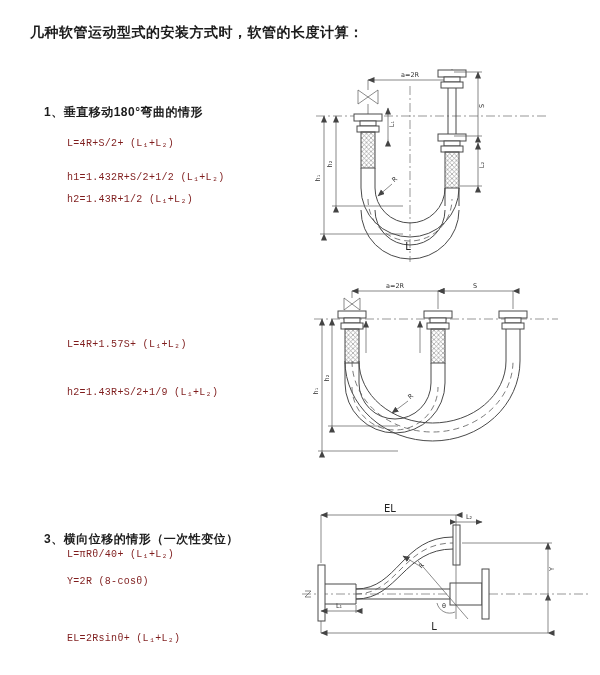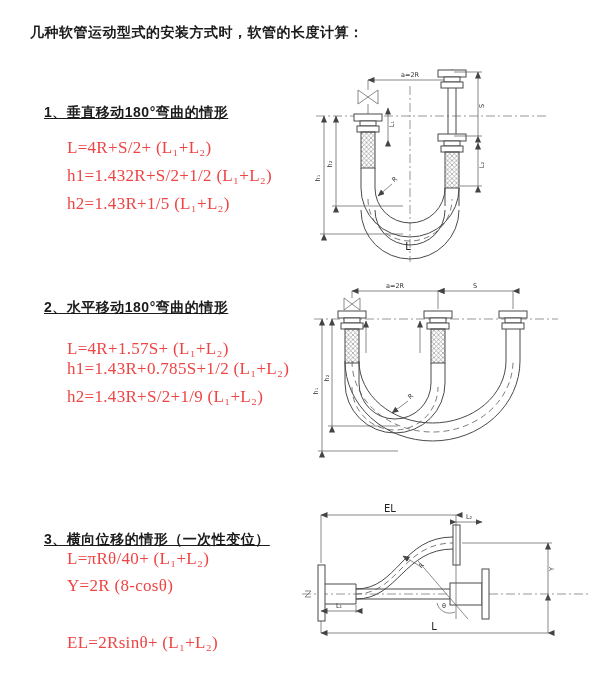--- a/index.html
+++ b/index.html
@@ -1,43 +1,43 @@
 <!DOCTYPE html>
 <html><head>
 <meta charset="utf-8">
 <style>
   html,body{margin:0;padding:0;background:#ffffff;}
   .page{position:relative;width:600px;height:675px;background:#ffffff;overflow:hidden;
         font-family:"Liberation Sans","DejaVu Sans",sans-serif;color:#1c1c1c;text-align:right;}
   .title{position:absolute;left:30px;top:24px;font-size:14px;font-weight:bold;letter-spacing:.5px;}
-  .heading{position:absolute;left:44px;font-size:14px;font-weight:bold;letter-spacing:.5px;text-decoration:underline;}
-  .formula{position:absolute;left:67px;font-size:17px;font-family:Liberation Serif, serif;
-           letter-spacing:.3px;color:#ef4444;}
+  .heading{position:absolute;left:44px;font-size:12px;font-weight:bold;letter-spacing:.5px;}
+  .formula{position:absolute;left:67px;font-size:10px;font-family:Liberation Mono, monospace;
+           letter-spacing:.3px;color:#7f1d1d;}
   svg{position:absolute;overflow:visible;}
   .wall{fill:none;stroke:#4a4a4a;stroke-width:1;}
   .thin{fill:none;stroke:#5a5a5a;stroke-width:.7;}
   .dline{fill:none;stroke:#555;stroke-width:.7;}
   .cl{fill:none;stroke:#6a6a6a;stroke-width:.7;stroke-dasharray:9 3 2 3;}
   .dash{fill:none;stroke:#5a5a5a;stroke-width:.8;stroke-dasharray:6 4;}
   .fl{fill:#ffffff;stroke:#4a4a4a;stroke-width:1;}
   .braid{stroke:#4a4a4a;stroke-width:1;}
   .dtext{fill:#333;font-family:"DejaVu Sans",sans-serif;font-size:6.5px;}
   .btext{fill:#222;font-family:"DejaVu Sans",sans-serif;font-size:10px;}
 </style>
 </head>
 <body>
 
 <div class="page">
 
   <div class="title">几种软管运动型式的安装方式时，软管的长度计算：</div>
 
   <div class="heading" style="top:104px">1、垂直移动180°弯曲的情形</div>
   <div class="formula" style="top:138px">L=4R+S/2+ (L₁+L₂)</div>
-  <div class="formula" style="top:166px">h1=1.432R+S/2+1/2 (L₁+L₂)</div>
-  <div class="formula" style="top:194px">h2=1.43R+1/5 (L₁+L₂)</div>
+  <div class="formula" style="top:172px">h1=1.432R+S/2+1/2 (L₁+L₂)</div>
+  <div class="formula" style="top:194px">h2=1.43R+1/2 (L₁+L₂)</div>
 
   <svg style="left:308px;top:66px" width="272" height="200" viewBox="0 0 272 200">
     <defs>
       <marker id="arr" markerWidth="9" markerHeight="8" refX="6.5" refY="3" orient="auto" markerUnits="userSpaceOnUse">
         <path d="M0,0 L7,3 L0,6 Z" fill="#444"></path>
       </marker>
       <pattern id="braid" width="4.5" height="4.5" patternUnits="userSpaceOnUse">
         <path d="M0,4.5 L4.5,0 M0,0 L4.5,4.5" stroke="#8a8a8a" stroke-width="0.6"></path>
       </pattern>
     </defs>
@@ -123,23 +123,21 @@
       <text class="dtext" x="24" y="98" text-anchor="middle" transform="rotate(-90 24 98)">h₂</text>
     </g>
 
     <g>
       <line class="thin" x1="84" y1="118" x2="70" y2="130" marker-end="url(#arr)"></line>
       <text class="dtext" x="88" y="115" text-anchor="middle" font-size="7.5" transform="rotate(-40 88 115)">R</text>
     </g>
     <text class="btext" x="100" y="184" text-anchor="middle">L</text>
   </svg>
 
-  <div class="heading" style="top:299px">2、水平移动180°弯曲的情形</div>
   <div class="formula" style="top:339px">L=4R+1.57S+ (L₁+L₂)</div>
-  <div class="formula" style="top:359px">h1=1.43R+0.785S+1/2 (L₁+L₂)</div>
   <div class="formula" style="top:387px">h2=1.43R+S/2+1/9 (L₁+L₂)</div>
 
   <svg style="left:308px;top:281px" width="288" height="185" viewBox="0 0 288 185">
     <line class="cl" x1="6" y1="38" x2="250" y2="38"></line>
 
     <g>
       <line class="dline" x1="44" y1="10" x2="130" y2="10" marker-start="url(#arr)" marker-end="url(#arr)" transform="rotate(180 87 10)"></line>
       <text class="dtext" x="87" y="7" text-anchor="middle">a=2R</text>
     </g>
     <g>

